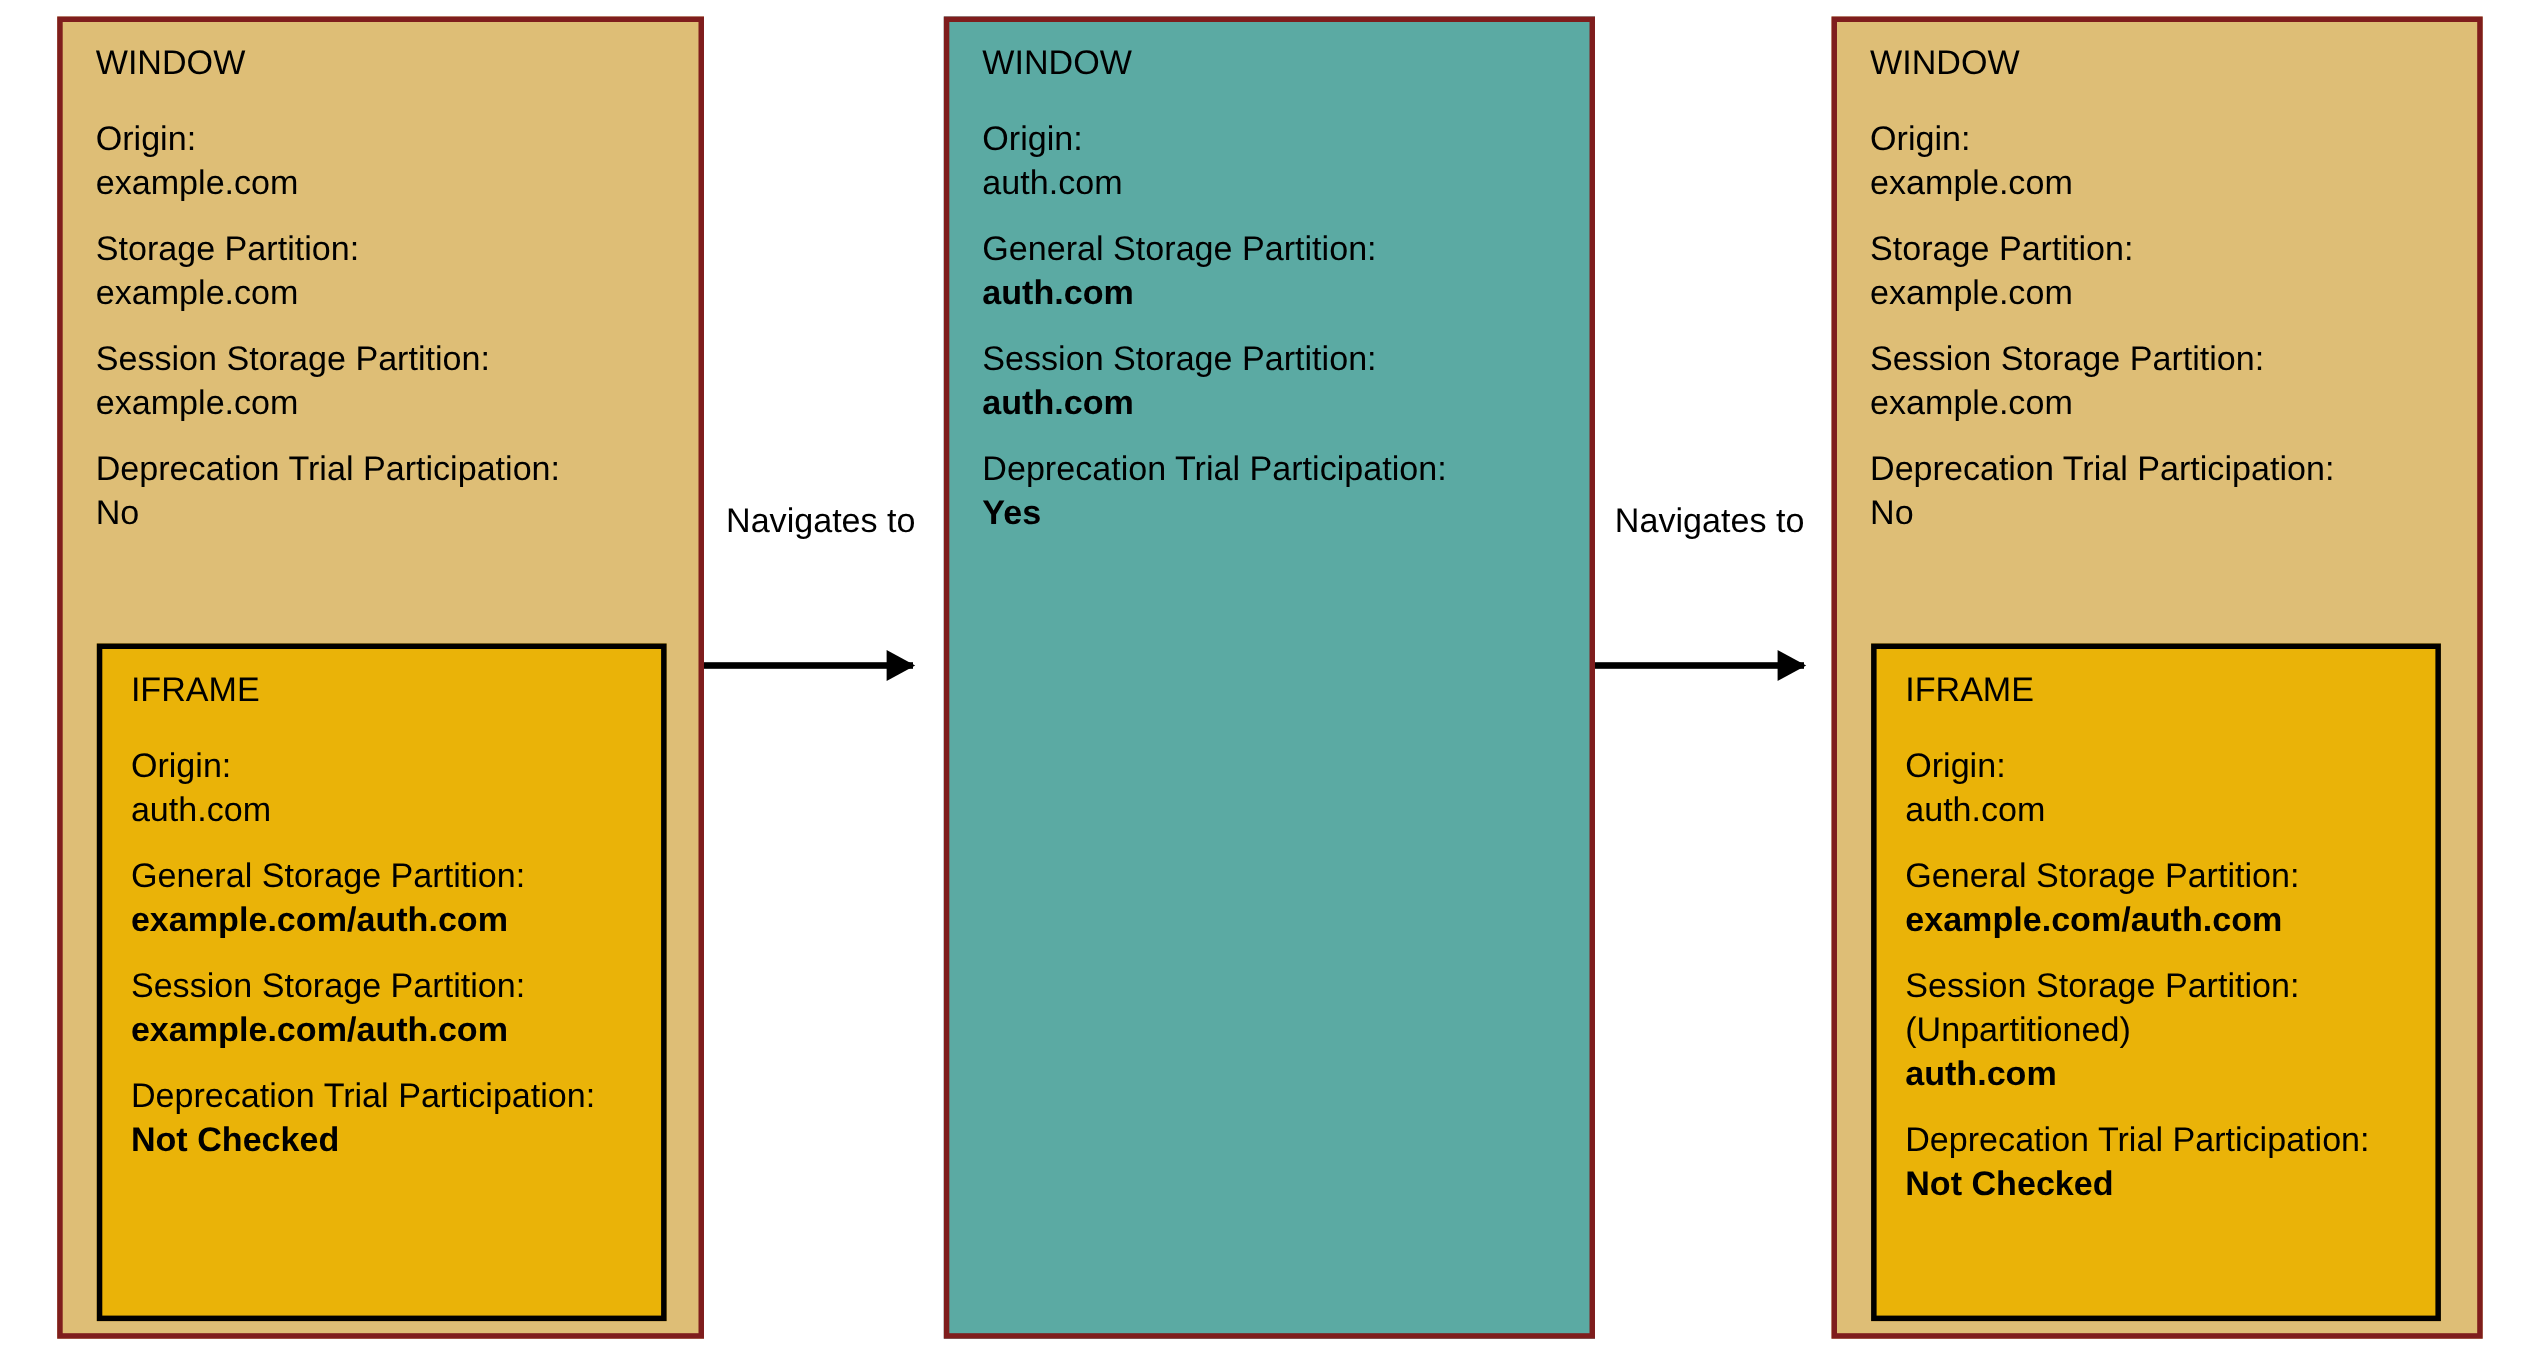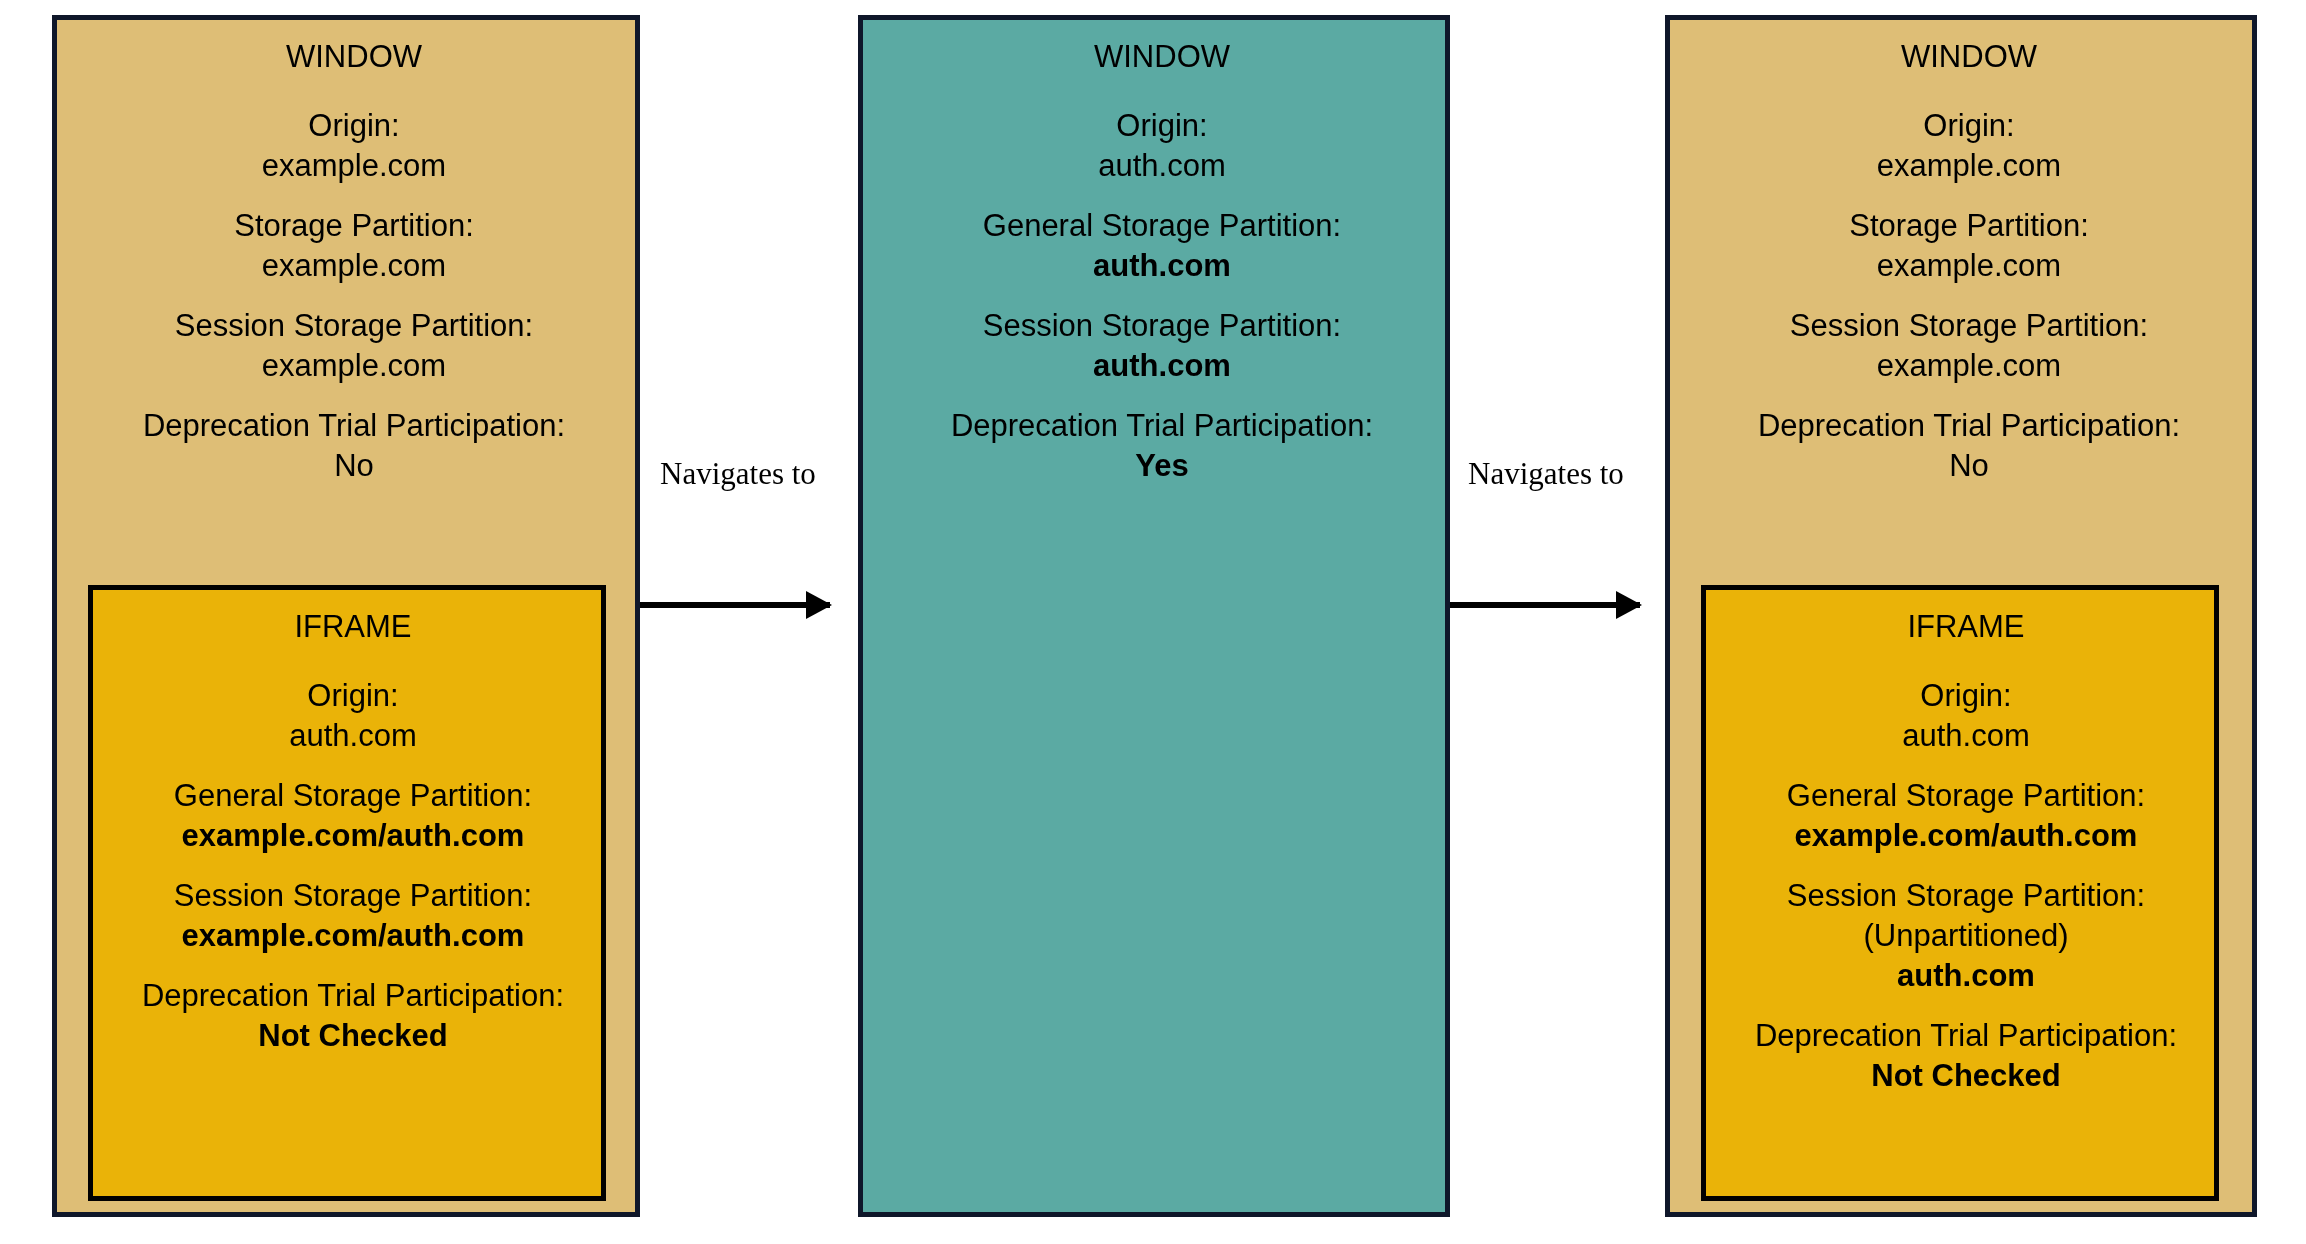--- a/index.html
+++ b/index.html
@@ -18,22 +18,21 @@
   #canvas {
     position: relative;
     width: 2306px;
     height: 1244px;
   }
 
   
   .panel {
     position: absolute;
     box-sizing: border-box;
-    border: 5px solid #0f172a;
-    text-align: center;
+    border: 5px solid #7f1d1d;
   }
   .panel-tan  { background: #debe76; }
   .panel-teal { background: #5baaa3; }
 
   #panel-1 { left: 52px;   top: 15px; width: 588px;  height: 1202px; }
   #panel-2 { left: 858px;  top: 15px; width: 592px;  height: 1202px; }
   #panel-3 { left: 1665px; top: 15px; width: 592px;  height: 1202px; }
 
   
   .iframe-box {
@@ -99,21 +98,20 @@
     border-top: 14px solid transparent;
     border-bottom: 14px solid transparent;
     border-left: 26px solid #000000;
   }
 
   .arrow-label {
     position: absolute;
     font-size: 31px;
     line-height: 38px;
     white-space: nowrap;
-    font-family: Liberation Serif, serif;
   }
   #arrow-label-1 { left: 660px;  top: 455px; }
   #arrow-label-2 { left: 1468px; top: 455px; }
 </style>
 </head>
 <body>
 
 <div id="canvas">
 
   <div class="panel panel-tan" id="panel-1">

